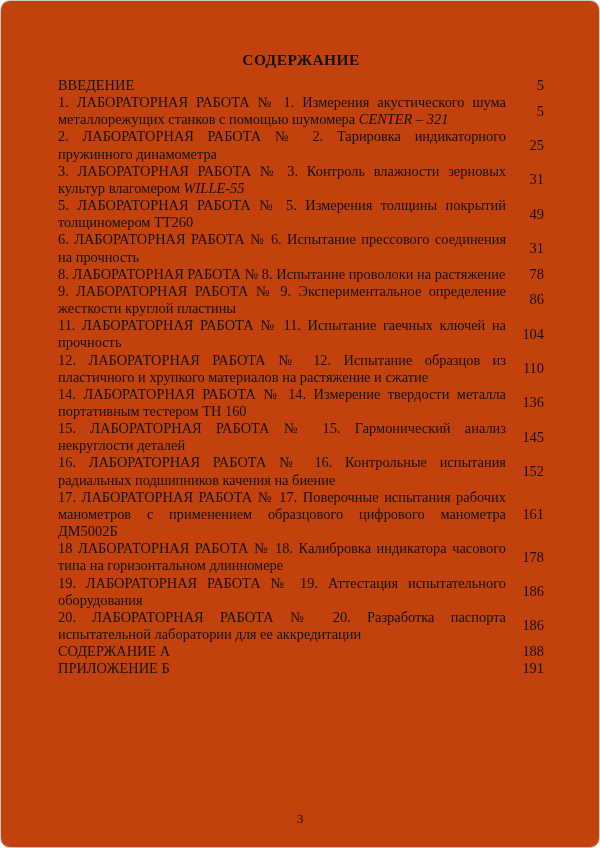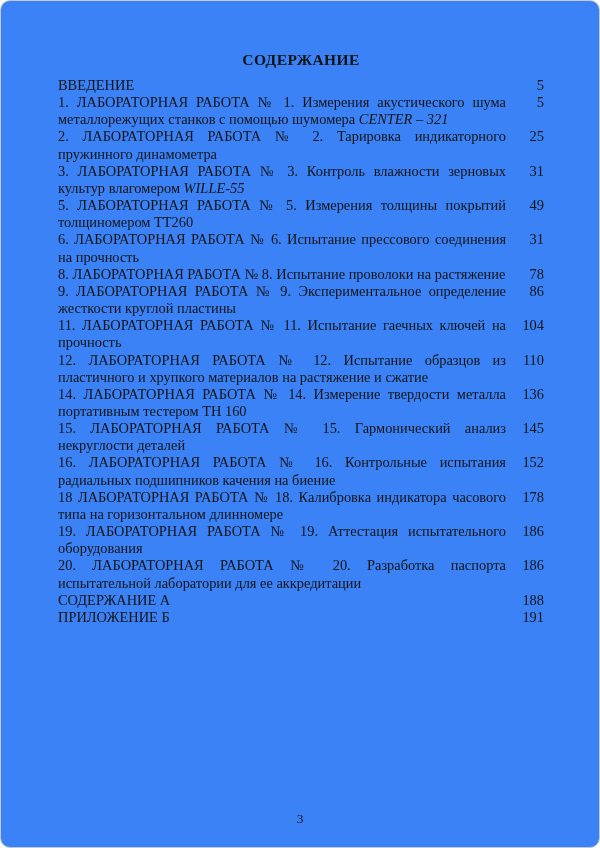--- a/index.html
+++ b/index.html
@@ -5,21 +5,21 @@
   html, body {
     margin: 0;
     padding: 0;
     background: #ffffff;
   }
   .page {
     position: relative;
     width: 600px;
     height: 848px;
     box-sizing: border-box;
-    background: #3b82f6;
+    background: #c2410c;
     border: 1px solid #c9c9c9;
     border-radius: 10px;
     overflow: hidden;
     font-family: "Liberation Serif", "DejaVu Serif", serif;
     color: #141414;
   }
   .content {
     padding: 50px 55px 0 57px;
   }
   .title {
@@ -27,21 +27,21 @@
     font-weight: bold;
     font-size: 15.5px;
     letter-spacing: 0.4px;
     margin: 0 0 8px 0;
   }
   .toc-list {
     width: 100%;
   }
   .toc-entry {
     display: flex;
-    align-items: flex-start;
+    align-items: center;
   }
   .entry-text {
     flex: 1 1 auto;
     text-align: justify;
     font-size: 14.4px;
     line-height: 17.15px;
     padding-right: 8px;
     hyphens: auto;
     -webkit-hyphens: auto;
   }
@@ -135,20 +135,24 @@
   <div class="toc-entry">
     <span class="entry-text"><span>15. ЛАБОРАТОРНАЯ РАБОТА № 15. Гармонический анализ некруглости деталей</span></span>
     <span class="entry-page">145</span>
   </div>
 
   <div class="toc-entry">
     <span class="entry-text"><span>16. ЛАБОРАТОРНАЯ РАБОТА № 16. Контрольные испытания радиальных подшипников качения на биение</span></span>
     <span class="entry-page">152</span>
   </div>
 
+  <div class="toc-entry">
+    <span class="entry-text"><span>17. ЛАБОРАТОРНАЯ РАБОТА № 17. Поверочные испытания рабочих манометров с применением образцового цифрового манометра ДМ5002Б</span></span>
+    <span class="entry-page">161</span>
+  </div>
 
   <div class="toc-entry">
     <span class="entry-text"><span>18 ЛАБОРАТОРНАЯ РАБОТА № 18. Калибровка индикатора часового типа на горизонтальном длинномере</span></span>
     <span class="entry-page">178</span>
   </div>
 
   <div class="toc-entry">
     <span class="entry-text"><span>19. ЛАБОРАТОРНАЯ РАБОТА № 19. Аттестация испытательного оборудования</span></span>
     <span class="entry-page">186</span>
   </div>

